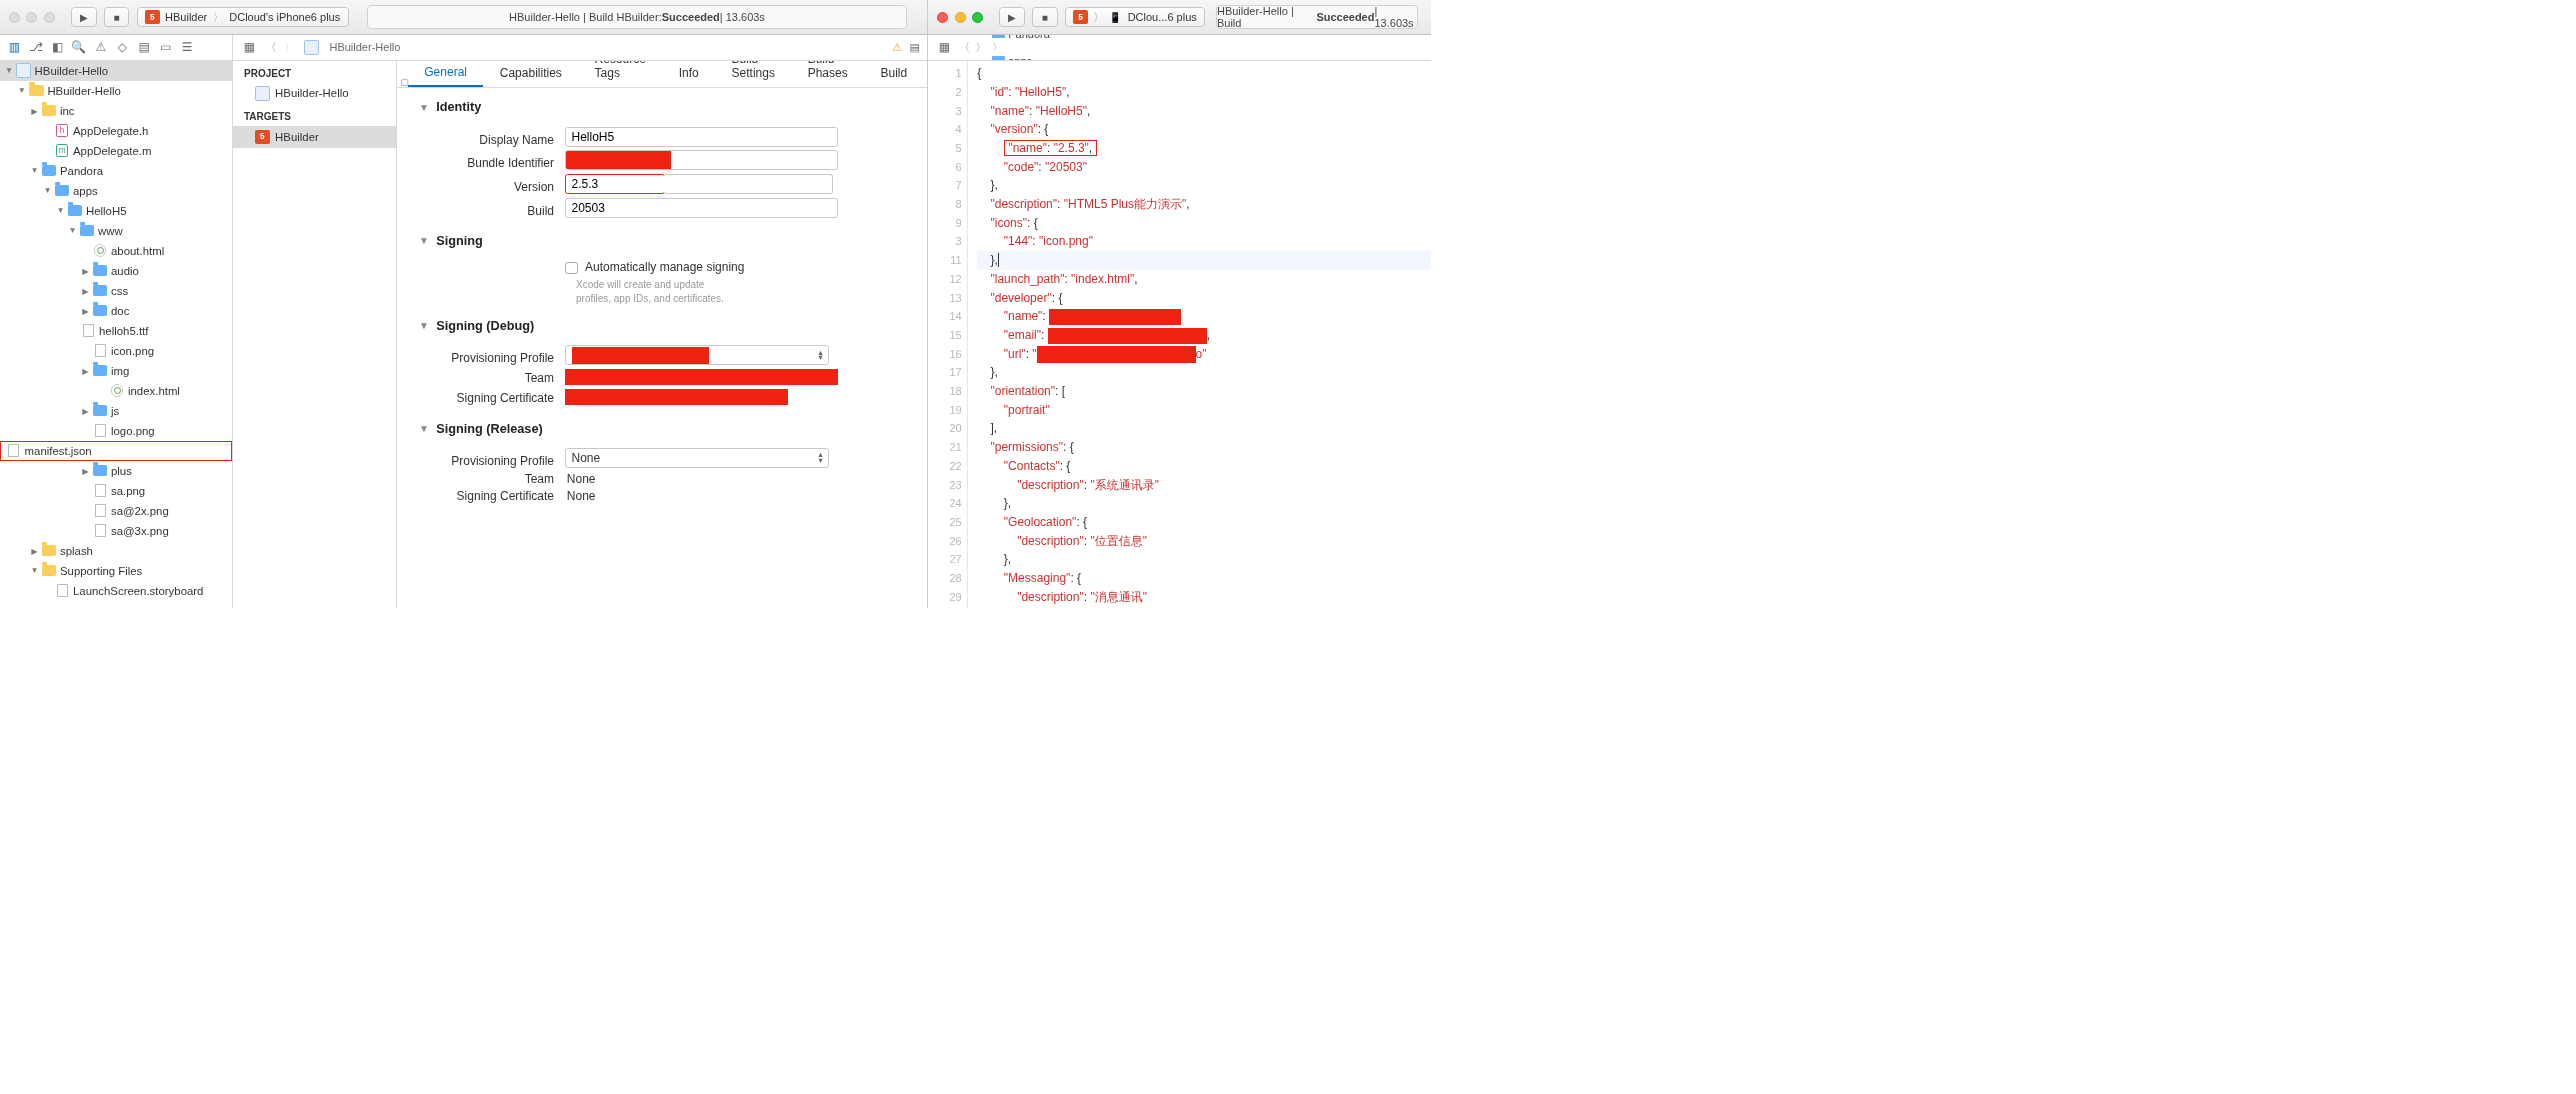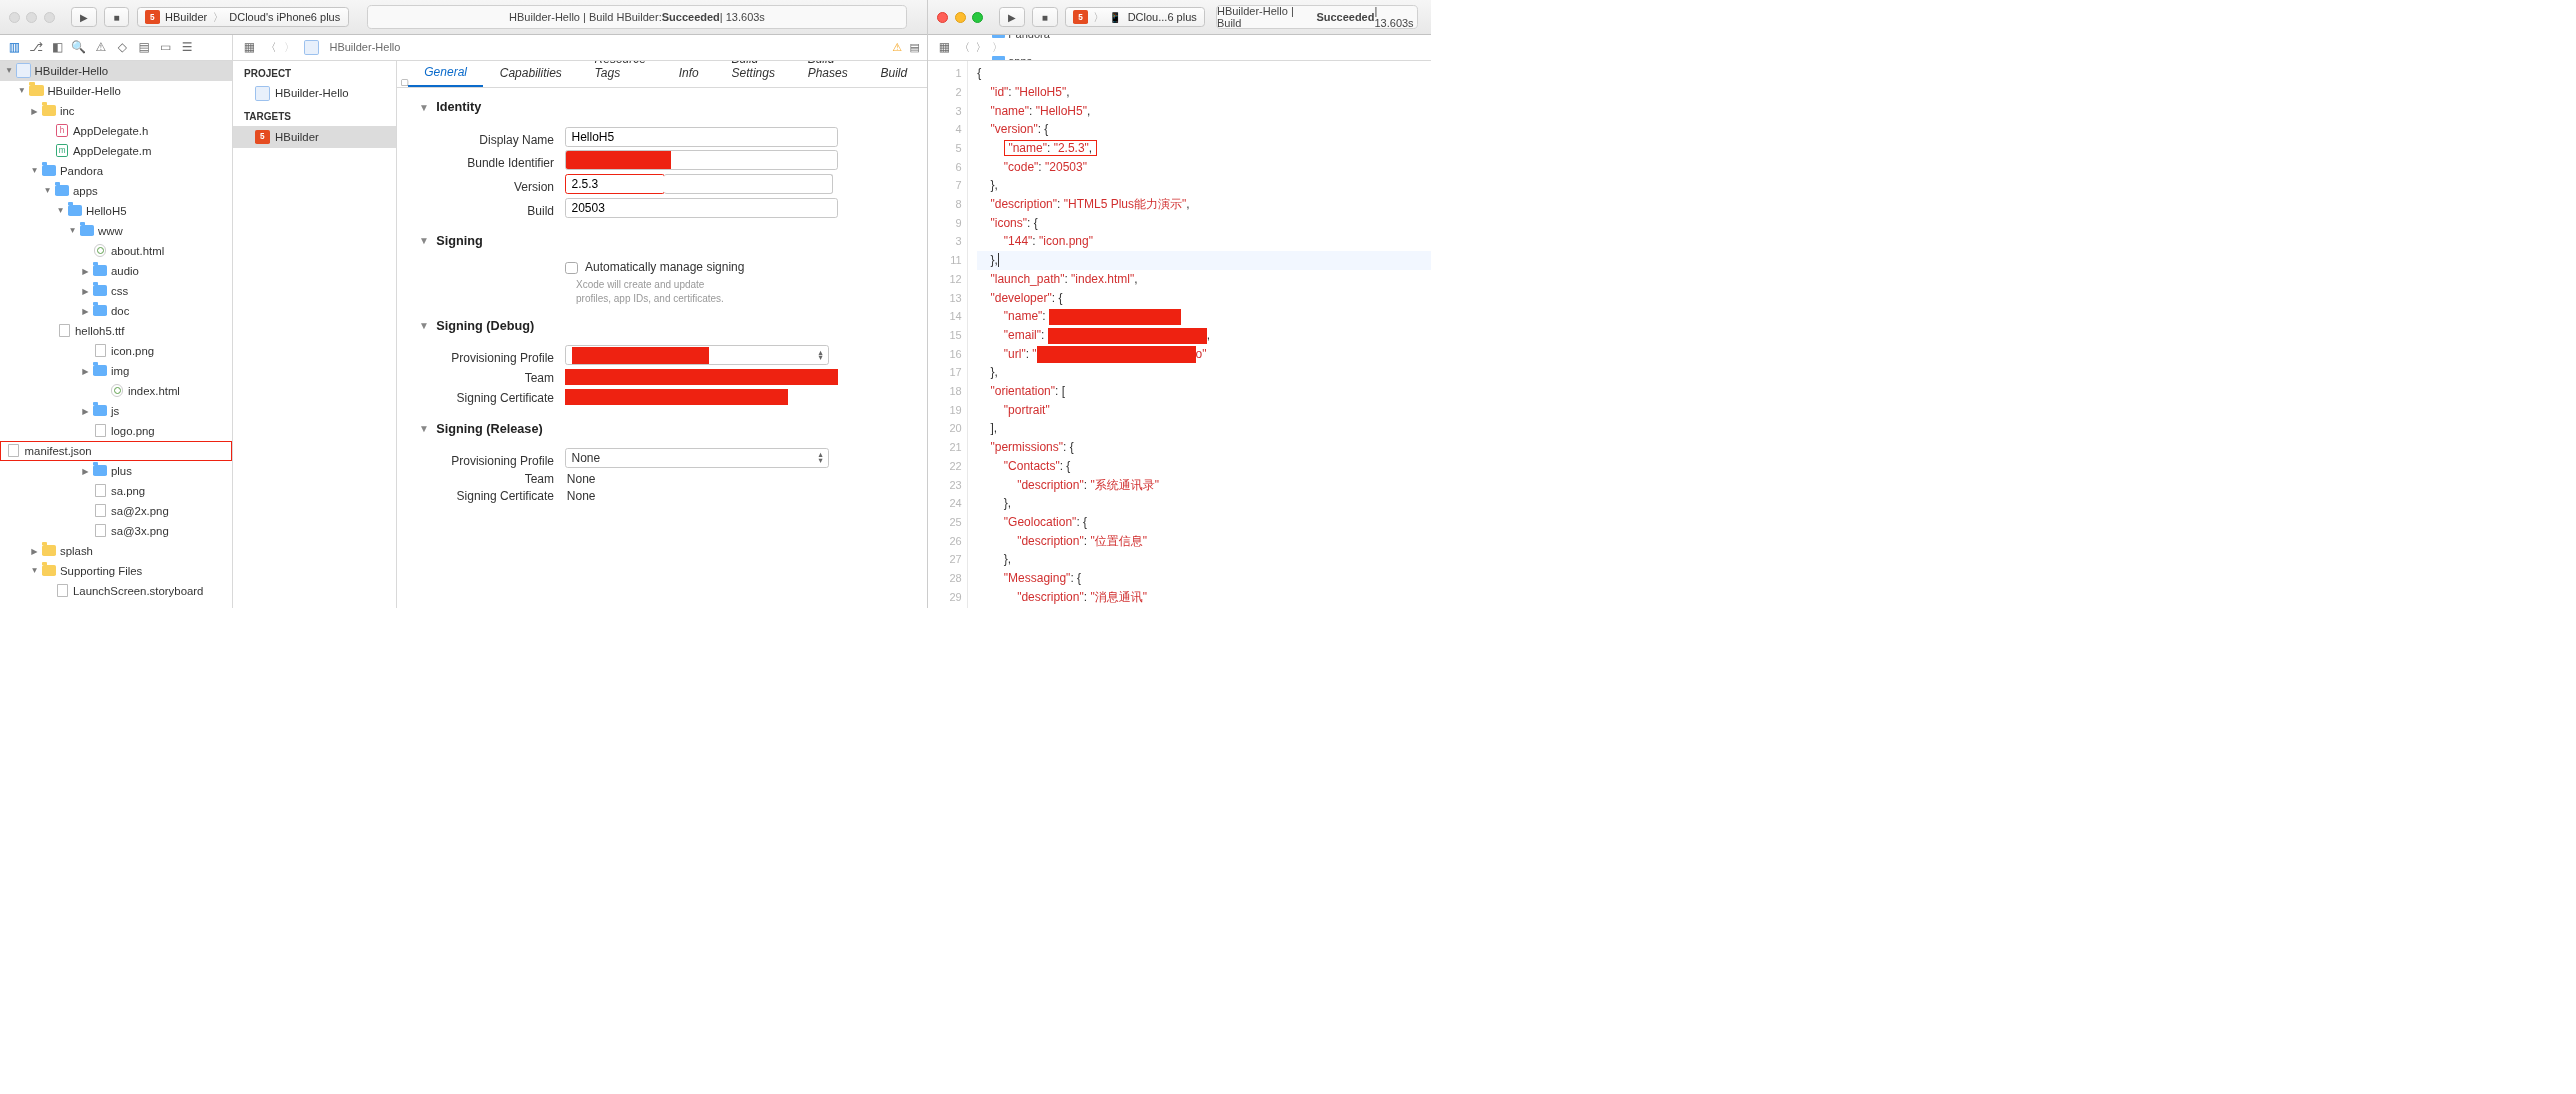--- a/index.html
+++ b/index.html
@@ -45,21 +45,21 @@
 .projcol-hdr { font-size:10px; font-weight:600; color:#333; padding:7.3px 11px 3.6px; }
 .projcol-row { padding:3.6px 11px 3.6px 22px; font-size:11.4px; display:flex; align-items:center; gap:5.5px;}
 .projcol-row.sel { background:#dcdcdc; }
 .proj-icon{width:14.6px;height:14.6px;background:#e8f0fb;border:0.9px solid #9cc1ee;border-radius:1.8px;}
 
 
 .editor { flex:1; display:flex; flex-direction:column; overflow:hidden; }
 .crumb { height:25.5px; border-bottom:0.9px solid #d9d9d9; display:flex; align-items:center; padding:0 7.3px; gap:7.3px; color:#6b6b6b; font-size:11px;}
 .crumb .spacer{flex:1;}
 .tabs { height:27px; border-bottom:0.9px solid #d9d9d9; display:flex; align-items:flex-end; padding:0 3.6px; gap:0; font-size:12px;}
-.tab { padding:5.5px 16.4px; color:#333; border-bottom:1.8px solid transparent;font-style:italic; }
+.tab { padding:5.5px 16.4px; color:#333; border-bottom:1.8px solid transparent; }
 .tab.active { color:#0b6bcb; border-bottom:2.7px solid #0b6bcb; font-weight:500;}
 .content { flex:1; overflow:auto; padding:0 22px 18px 22px; }
 .section-hdr { display:flex; align-items:center; gap:7.3px; font-weight:600; font-size:12.7px; color:#222; padding:12.7px 0 9px; }
 .section-hdr .tri { color:#888; font-size:10px;}
 .form-row { display:flex; align-items:flex-end; margin:3.6px 0; }
 .form-label { width:146px; text-align:right; padding-right:11px; color:#333; font-size:12px;}
 .form-input { width:273px; height:20px; border:0.9px solid #c8c8c8; border-radius:2.7px; padding:0 5.5px; font-size:12px;}
 .form-input.redbox { border:1.8px solid #e21; }
 .form-static { font-size:12px; color:#333; padding-left:1.8px;}
 .redblock { background:#e21; height:16.4px; display:inline-block; }
@@ -203,21 +203,21 @@
           </span>
           <span>css</span>
         </div>
       <div class="nav-row" style="padding-left:80px">
           <span class="disclosure">▶</span>
           <span class="nav-icon">
             <span class="folder-blue"></span>
           </span>
           <span>doc</span>
         </div>
-      <div class="nav-row" style="padding-left:55px">
+      <div class="nav-row" style="padding-left:79px">
           <span class="nav-icon">
             <span class="file-generic"></span>
           </span>
           <span>helloh5.ttf</span>
         </div>
       <div class="nav-row" style="padding-left:91px">
           <span class="nav-icon">
             <span class="file-generic"></span>
           </span>
           <span>icon.png</span>

